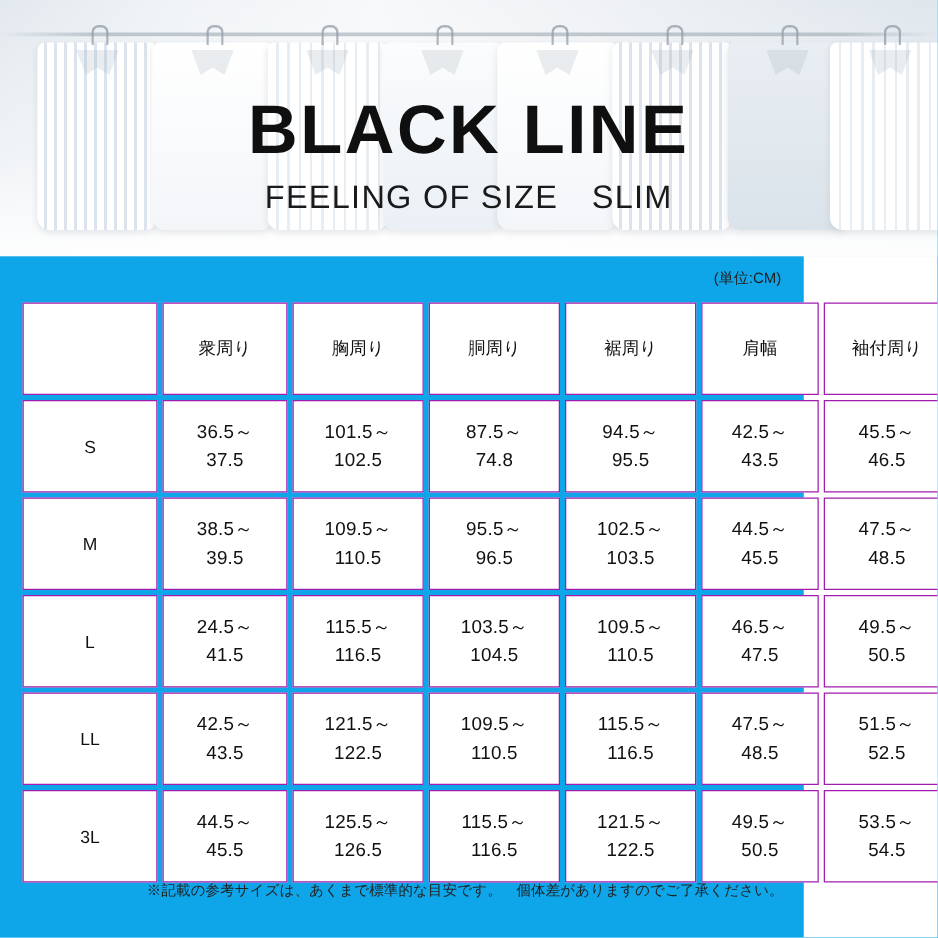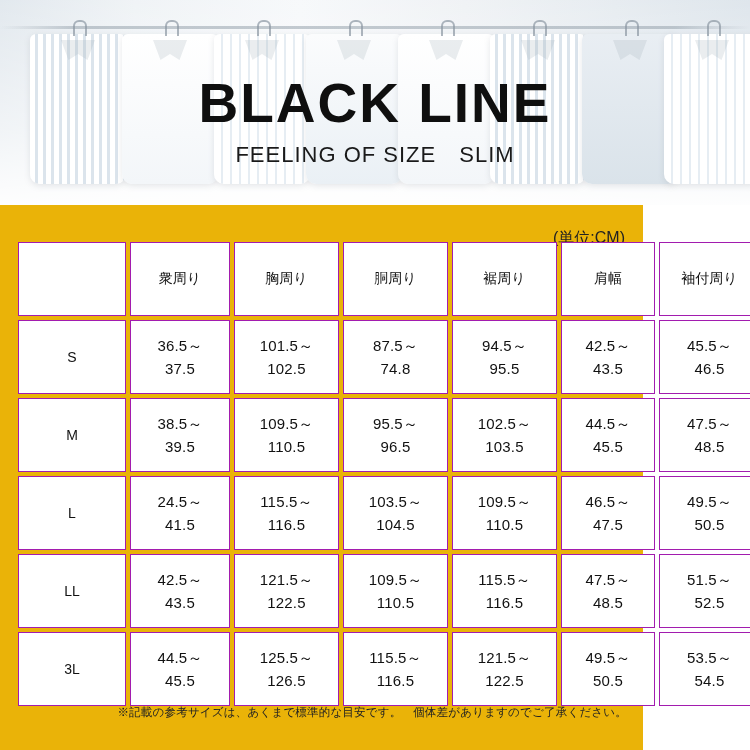--- a/index.html
+++ b/index.html
@@ -12,21 +12,21 @@
     background: #ffffff;
     font-family: "Liberation Sans", sans-serif;
     color: #111111;
     overflow: hidden;
   }
 
   .page {
     position: relative;
     width: 643px;
     height: 750px;
-    background: #eab308;
+    background: #0ea5e9;
   }
 
   
   .hero {
     position: relative;
     width: 750px;
     height: 205px;
     overflow: hidden;
     background: #f2f4f6;
   }
@@ -94,33 +94,33 @@
     letter-spacing: 2px;
     color: #0f0f0f;
     line-height: 1;
   }
   .hero-sub {
     position: absolute;
     left: 0;
     right: 0;
     top: 144px;
     text-align: center;
-    font-size: 22px;
+    font-size: 26px;
     font-weight: normal;
     letter-spacing: 1px;
     color: #1a1a1a;
     line-height: 1;
   }
 
   
   .unit-note {
     position: absolute;
-    top: 228px;
+    top: 214px;
     right: 18px;
-    font-size: 16px;
+    font-size: 12px;
     color: #222222;
   }
 
   
   .table-wrap {
     position: absolute;
     top: 238px;
     left: 14px;
     width: 722px;
   }

